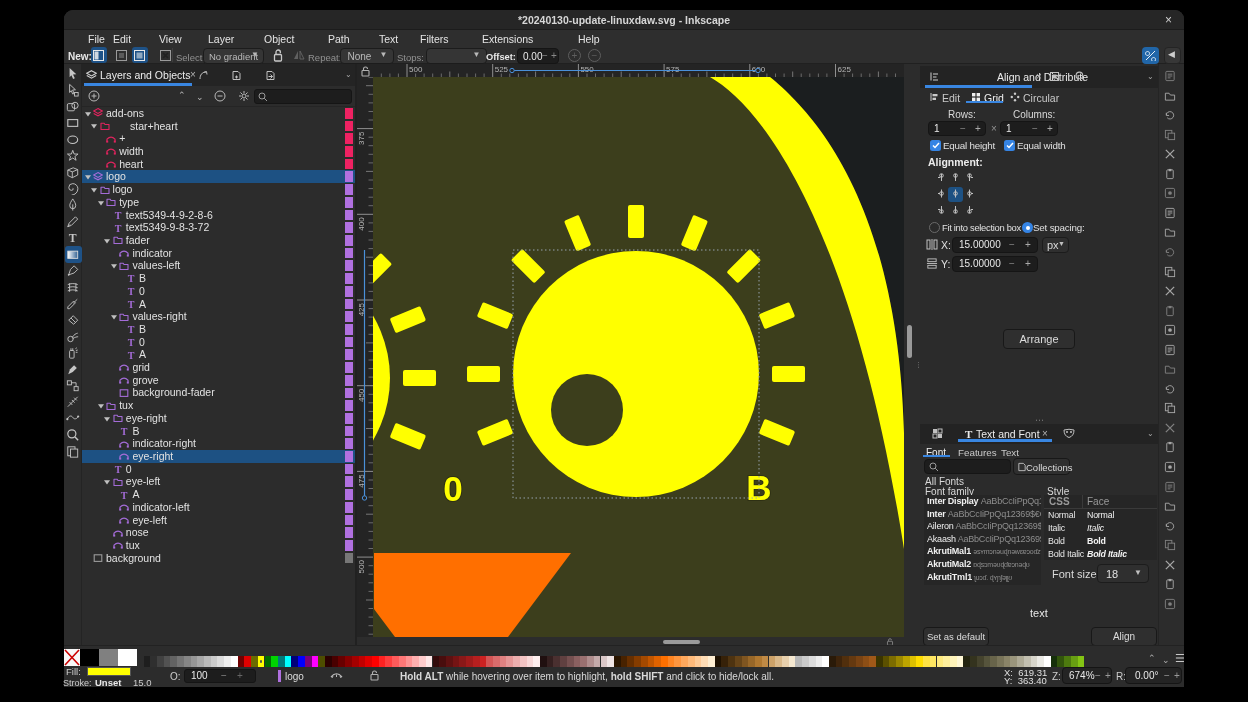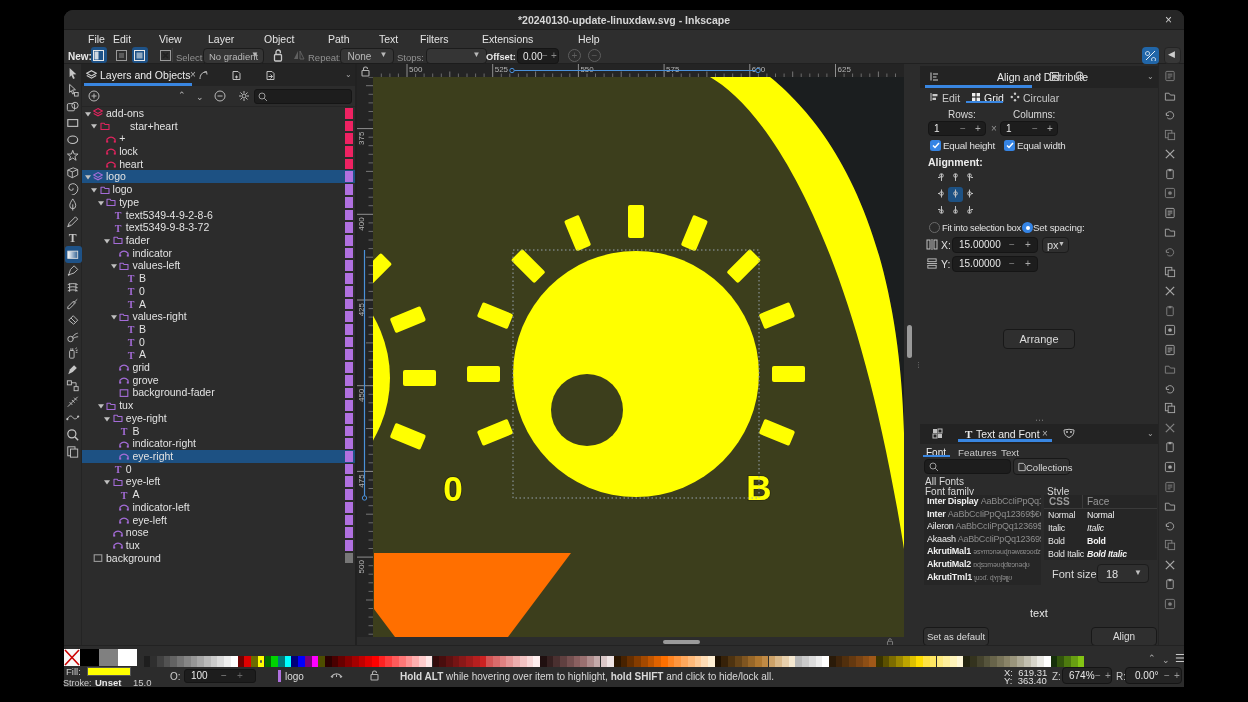--- a/index.html
+++ b/index.html
@@ -306,21 +306,21 @@
     </div>
     <div style="position:absolute;left:119.2px;top:132.2px;font-size:10.5px;line-height:12.7px;color:#e2e2e2;white-space:nowrap">+</div>
     <div style="position:absolute;left:345px;top:133.3px;width:8px;height:10.71px;background:#ef2262"></div>
     <div style="position:absolute;left:106.2px;top:146.3px">
       <svg width="10" height="10" viewBox="0 0 10 10" style="flex:none">
         <path d="M1 7.5 V5.2 Q5 1.2 9 5.2 V7.5" fill="none" stroke="#e0245e" stroke-width="1.2"></path>
         <rect x="0.2" y="6.6" width="2" height="2" fill="#e0245e"></rect>
         <rect x="7.8" y="6.6" width="2" height="2" fill="#e0245e"></rect>
       </svg>
     </div>
-    <div style="position:absolute;left:119.2px;top:144.9px;font-size:10.5px;line-height:12.7px;color:#e2e2e2;white-space:nowrap">lock</div>
+    <div style="position:absolute;left:119.2px;top:144.9px;font-size:10.5px;line-height:12.7px;color:#e2e2e2;white-space:nowrap">width</div>
     <div style="position:absolute;left:345px;top:146.0px;width:8px;height:10.71px;background:#ef2262"></div>
     <div style="position:absolute;left:106.2px;top:159.0px">
       <svg width="10" height="10" viewBox="0 0 10 10" style="flex:none">
         <path d="M1 7.5 V5.2 Q5 1.2 9 5.2 V7.5" fill="none" stroke="#e0245e" stroke-width="1.2"></path>
         <rect x="0.2" y="6.6" width="2" height="2" fill="#e0245e"></rect>
         <rect x="7.8" y="6.6" width="2" height="2" fill="#e0245e"></rect>
       </svg>
     </div>
     <div style="position:absolute;left:119.2px;top:157.6px;font-size:10.5px;line-height:12.7px;color:#e2e2e2;white-space:nowrap">heart</div>
     <div style="position:absolute;left:345px;top:158.7px;width:8px;height:10.71px;background:#ef2262"></div>

